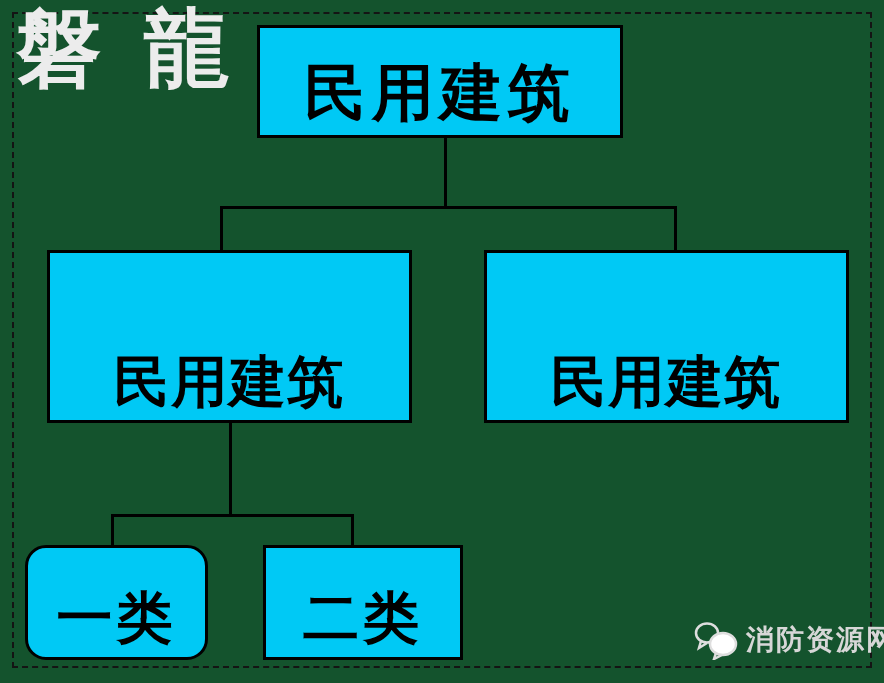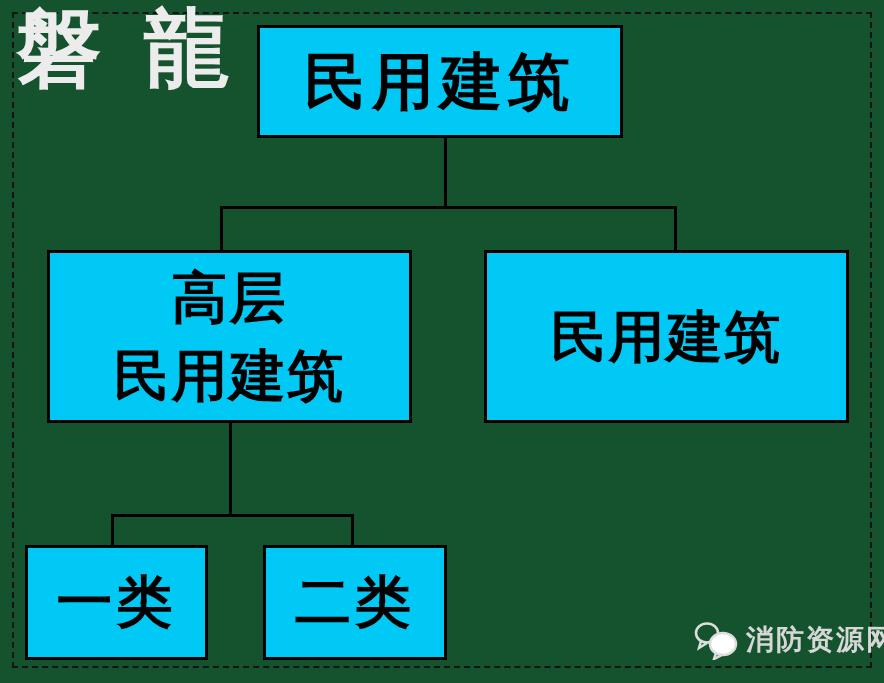--- a/index.html
+++ b/index.html
@@ -39,21 +39,21 @@
     user-select: none;
   }
   .node {
     position: absolute;
     background: #00c9f5;
     border: 3px solid #000000;
     box-sizing: border-box;
     display: flex;
     flex-direction: column;
     align-items: center;
-    justify-content: center;
+    justify-content: flex-end;
     text-align: center;
     color: #000000;
     font-weight: 900;
   }
   .node-root {
     left: 257px; top: 25px;
     width: 366px; height: 113px;
     font-size: 62px;
     letter-spacing: 6px;
   }
@@ -65,22 +65,22 @@
     line-height: 1.38;
   }
   .node-mid-left  { left: 47px;  }
   .node-mid-right { left: 484px; }
   .node-leaf {
     top: 545px;
     height: 115px;
     font-size: 56px;
     letter-spacing: 4px;
   }
-  .node-leaf-1 { left: 25px;  width: 183px; }
-  .node-leaf-2 { left: 263px; width: 184px; }
+  .node-leaf-1 { left: 25px;  width: 183px; border-radius: 21px; }
+  .node-leaf-2 { left: 263px; width: 200px; }
   .node .line { display: block; }
   .conn {
     position: absolute;
     background: #000000;
   }
   .c-v1 { left: 444px; top: 138px; width: 3px;  height: 70px; }
   .c-h1 { left: 220px; top: 206px; width: 457px; height: 3px; }
   .c-v2 { left: 220px; top: 206px; width: 3px;  height: 46px; }
   .c-v3 { left: 674px; top: 206px; width: 3px;  height: 46px; }
   .c-v4 { left: 229px; top: 421px; width: 3px;  height: 96px; }
@@ -121,21 +121,20 @@
   <div class="conn c-v4"></div>
   <div class="conn c-h2"></div>
   <div class="conn c-v5"></div>
   <div class="conn c-v6"></div>
 
   <div class="node node-root">
     <span class="line">民用建筑</span>
   </div>
 
   <div class="node node-mid node-mid-left">
-    <span class="line">高层</span>
     <span class="line">民用建筑</span>
   </div>
 
   <div class="node node-mid node-mid-right">
     <span class="line">民用建筑</span>
   </div>
 
   <div class="node node-leaf node-leaf-1">
     <span class="line">一类</span>
   </div>

